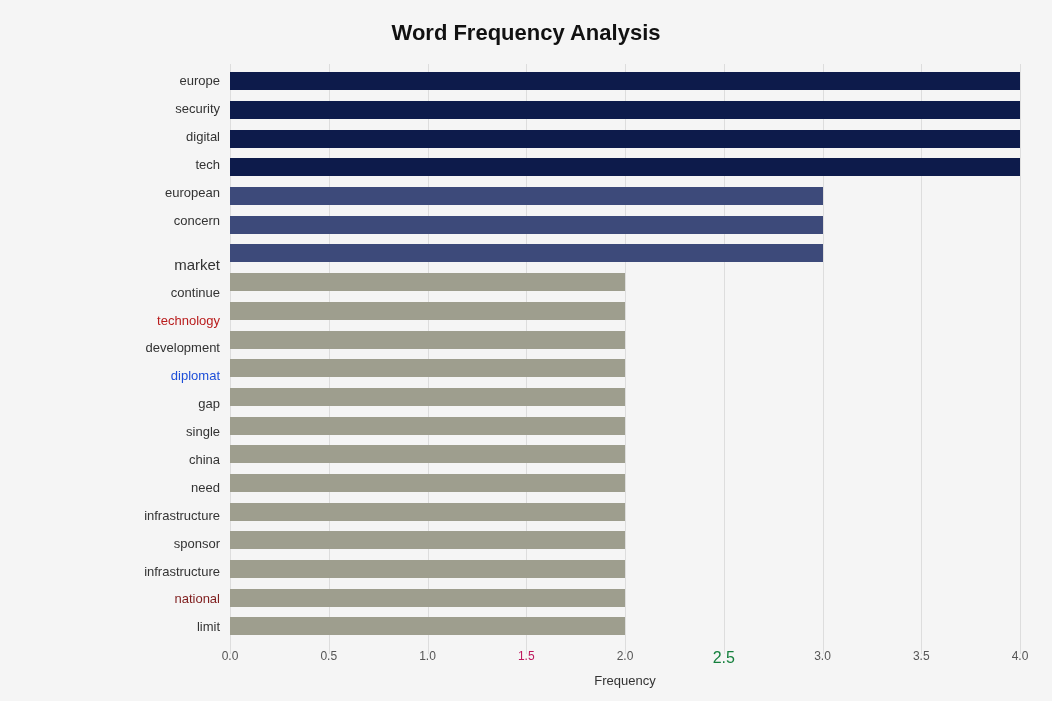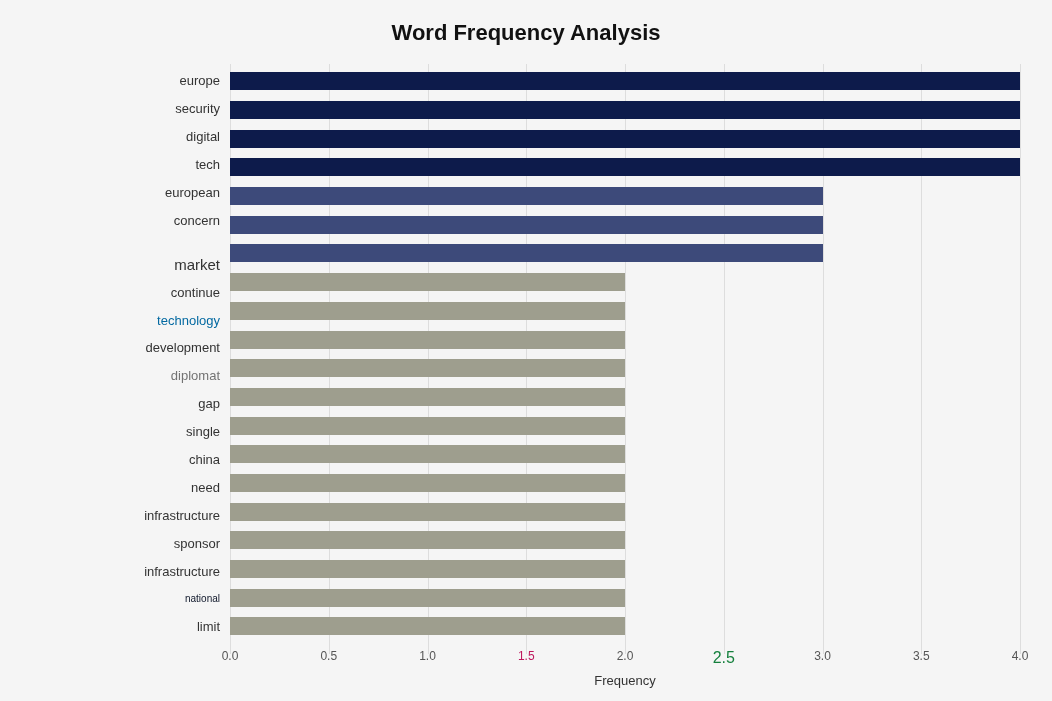--- a/index.html
+++ b/index.html
@@ -118,31 +118,31 @@
 
       <div id="labels-container" style="position:absolute; left:0; top:0; width:108px; height:580px; display:flex; flex-direction:column; justify-content:space-around; padding:3px 0;">
       <div style="text-align: right; padding-right: 8px; font-size: 13px; color: rgb(51, 51, 51); height: 22px; display: flex; align-items: center; justify-content: flex-end;">europe</div>
           <div style="text-align: right; padding-right: 8px; font-size: 13px; color: rgb(51, 51, 51); height: 22px; display: flex; align-items: center; justify-content: flex-end;">security</div>
           <div style="text-align: right; padding-right: 8px; font-size: 13px; color: rgb(51, 51, 51); height: 22px; display: flex; align-items: center; justify-content: flex-end;">digital</div>
           <div style="text-align: right; padding-right: 8px; font-size: 13px; color: rgb(51, 51, 51); height: 22px; display: flex; align-items: center; justify-content: flex-end;">tech</div>
           <div style="text-align: right; padding-right: 8px; font-size: 13px; color: rgb(51, 51, 51); height: 22px; display: flex; align-items: center; justify-content: flex-end;">european</div>
           <div style="text-align: right; padding-right: 8px; font-size: 13px; color: rgb(51, 51, 51); height: 22px; display: flex; align-items: center; justify-content: flex-end;">concern</div>
           <div style="text-align: left; padding-right: 8px; font-size: 15px; color: rgb(51, 51, 51); height: 22px; display: flex; align-items: center; justify-content: flex-end; margin-top: 16px;">market</div>
           <div style="text-align: right; padding-right: 8px; font-size: 13px; color: rgb(51, 51, 51); height: 22px; display: flex; align-items: center; justify-content: flex-end;">continue</div>
-          <div style="text-align: right; padding-right: 8px; font-size: 13px; color: #0369a1; height: 22px; display: flex; align-items: center; justify-content: flex-end;">technology</div>
+          <div style="text-align: right; padding-right: 8px; font-size: 13px; color: #b91c1c; height: 22px; display: flex; align-items: center; justify-content: flex-end;">technology</div>
           <div style="text-align: right; padding-right: 8px; font-size: 13px; color: rgb(51, 51, 51); height: 22px; display: flex; align-items: center; justify-content: flex-end;">development</div>
-          <div style="text-align: right; padding-right: 8px; font-size: 13px; color: #737373; height: 22px; display: flex; align-items: center; justify-content: flex-end;">diplomat</div>
+          <div style="text-align: right; padding-right: 8px; font-size: 13px; color: #1d4ed8; height: 22px; display: flex; align-items: center; justify-content: flex-end;">diplomat</div>
           <div style="text-align: right; padding-right: 8px; font-size: 13px; color: rgb(51, 51, 51); height: 22px; display: flex; align-items: center; justify-content: flex-end;">gap</div>
           <div style="text-align: right; padding-right: 8px; font-size: 13px; color: rgb(51, 51, 51); height: 22px; display: flex; align-items: center; justify-content: flex-end;">single</div>
           <div style="text-align: right; padding-right: 8px; font-size: 13px; color: rgb(51, 51, 51); height: 22px; display: flex; align-items: center; justify-content: flex-end;">china</div>
           <div style="text-align: right; padding-right: 8px; font-size: 13px; color: rgb(51, 51, 51); height: 22px; display: flex; align-items: center; justify-content: flex-end;">need</div>
           <div style="text-align: right; padding-right: 8px; font-size: 13px; color: rgb(51, 51, 51); height: 22px; display: flex; align-items: center; justify-content: flex-end;">infrastructure</div>
           <div style="text-align: right; padding-right: 8px; font-size: 13px; color: rgb(51, 51, 51); height: 22px; display: flex; align-items: center; justify-content: flex-end;">sponsor</div>
           <div style="text-align: right; padding-right: 8px; font-size: 13px; color: rgb(51, 51, 51); height: 22px; display: flex; align-items: center; justify-content: flex-end;">infrastructure</div>
-          <div style="text-align: right; padding-right: 8px; font-size: 10px; color: #0f172a; height: 22px; display: flex; align-items: center; justify-content: flex-end;">national</div>
+          <div style="text-align: right; padding-right: 8px; font-size: 13px; color: #7f1d1d; height: 22px; display: flex; align-items: center; justify-content: flex-end;">national</div>
           <div style="text-align: right; padding-right: 8px; font-size: 13px; color: rgb(51, 51, 51); height: 22px; display: flex; align-items: center; justify-content: flex-end;">limit</div>
         </div>
 
     </div>
 
     <div style="position:absolute; bottom:0; left:110px; right:0; height:35px;">
       <div id="x-ticks-container" style="position:relative; width:100%; height:20px;">
           <div style="position: absolute; left: 0%; transform: translateX(-50%); font-size: 12px; color: rgb(85, 85, 85);">0.0</div>
           <div style="position: absolute; left: 12.5%; transform: translateX(-50%); font-size: 12px; color: rgb(85, 85, 85);">0.5</div>
           <div style="position: absolute; left: 25%; transform: translateX(-50%); font-size: 12px; color: rgb(85, 85, 85);">1.0</div>

